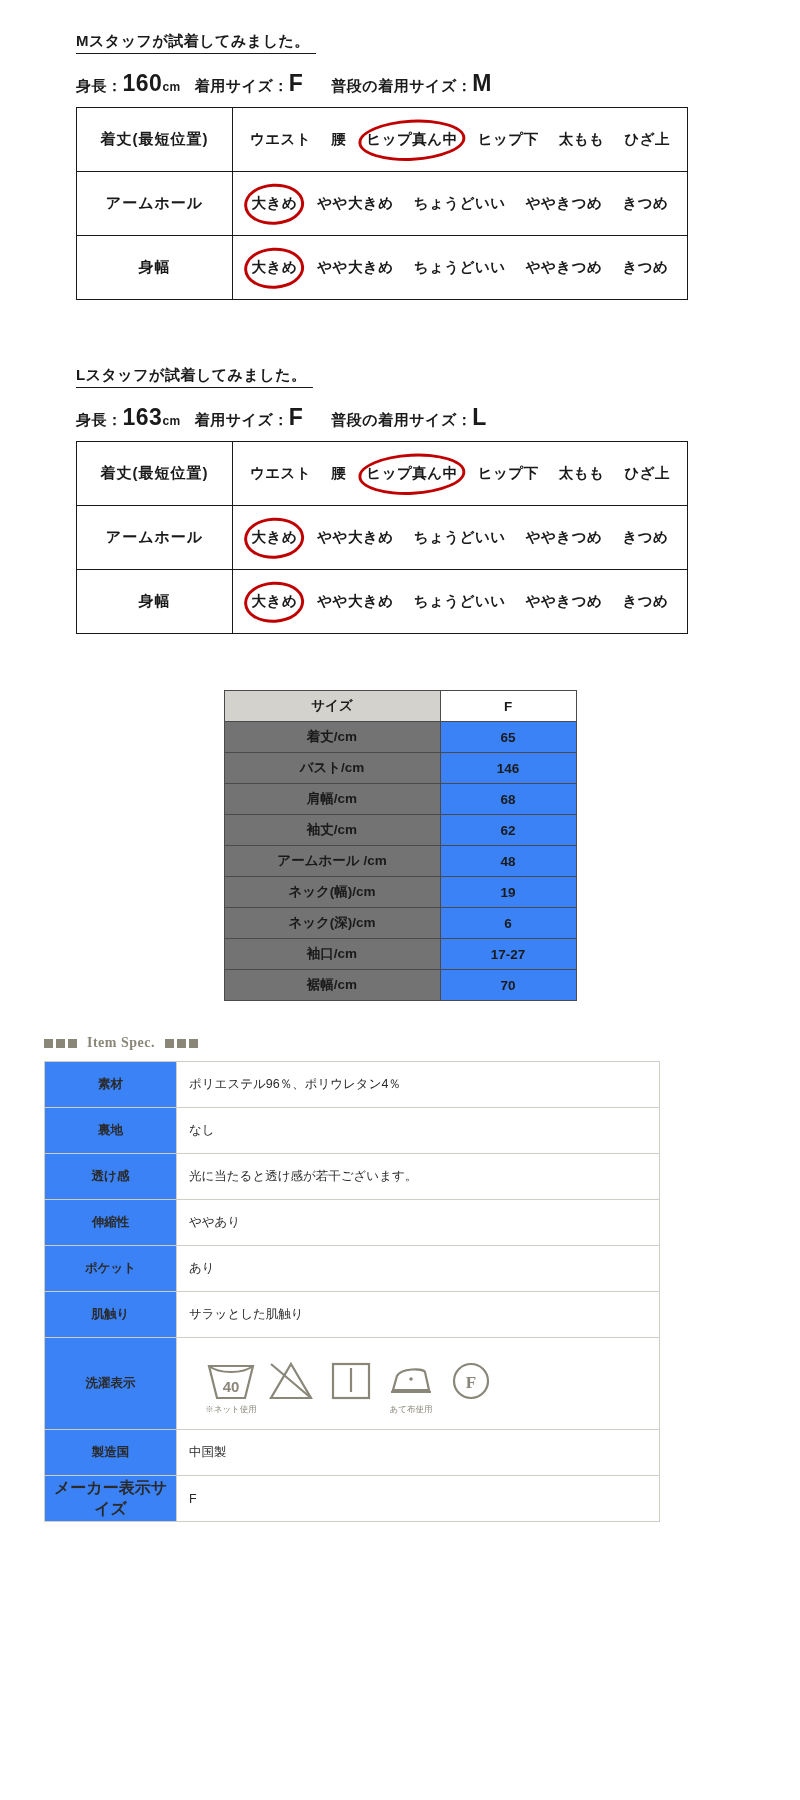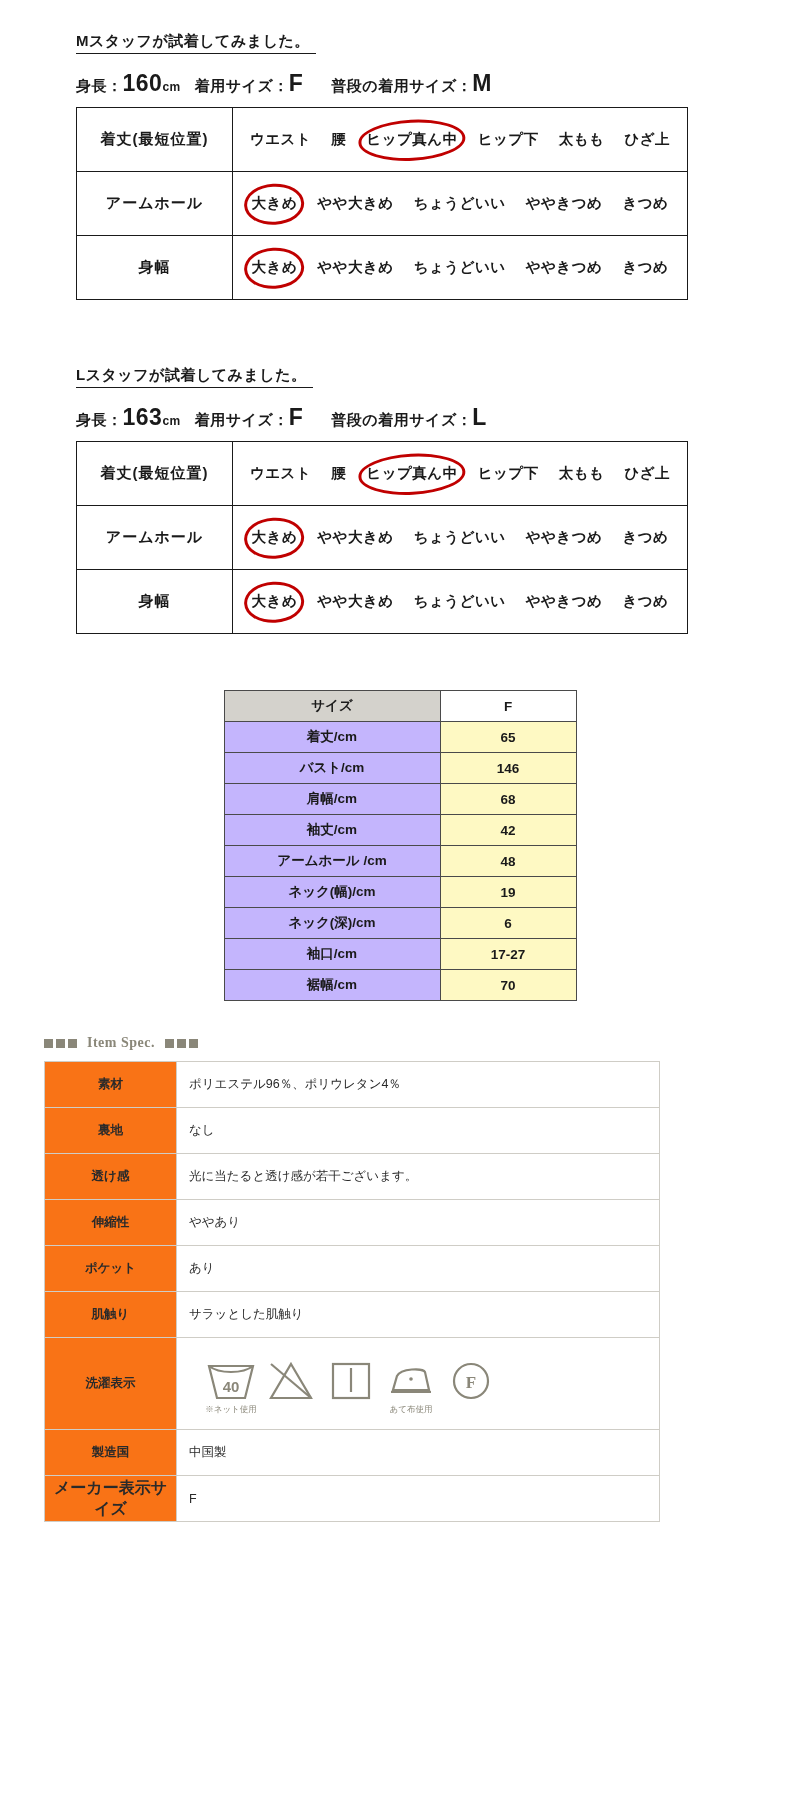--- a/index.html
+++ b/index.html
@@ -100,25 +100,25 @@
   }
   table.size th, table.size td {
     border: 1px solid #4a4a4a;
     height: 31px;
     font-size: 13.5px;
     text-align: center;
     font-weight: bold;
     padding: 0;
   }
   table.size th.hdr-name, table.size td.name {
-    background: #c4b5fd;
+    background: #737373;
     width: 216px;
   }
   table.size th.hdr-val, table.size td.val {
-    background: #fef9c3;
+    background: #3b82f6;
     width: 136px;
   }
   table.size th.hdr-name, table.size th.hdr-val { background: #d4d2cc; }
   table.size th.hdr-val { background: #ffffff; }
 
   
   .spec-head {
     margin: 34px 0 10px 44px;
     display: flex;
     align-items: center;
@@ -141,21 +141,21 @@
     width: 616px;
     table-layout: fixed;
   }
   table.spec td {
     border: 1px solid #cfcdc6;
     font-size: 12.5px;
     vertical-align: middle;
   }
   table.spec td.k {
     width: 132px;
-    background: #f97316;
+    background: #3b82f6;
     text-align: center;
     font-weight: bold;
     height: 46px;
     color: #2a2a2a;
   }
   table.spec td.v {
     padding: 0 12px;
     color: #2a2a2a;
     background: #fff;
   }
@@ -296,21 +296,21 @@
       <tr>
         <td class="name">バスト/cm</td>
         <td class="val">146</td>
       </tr>
       <tr>
         <td class="name">肩幅/cm</td>
         <td class="val">68</td>
       </tr>
       <tr>
         <td class="name">袖丈/cm</td>
-        <td class="val">42</td>
+        <td class="val">62</td>
       </tr>
       <tr>
         <td class="name">アームホール /cm</td>
         <td class="val">48</td>
       </tr>
       <tr>
         <td class="name">ネック(幅)/cm</td>
         <td class="val">19</td>
       </tr>
       <tr>

